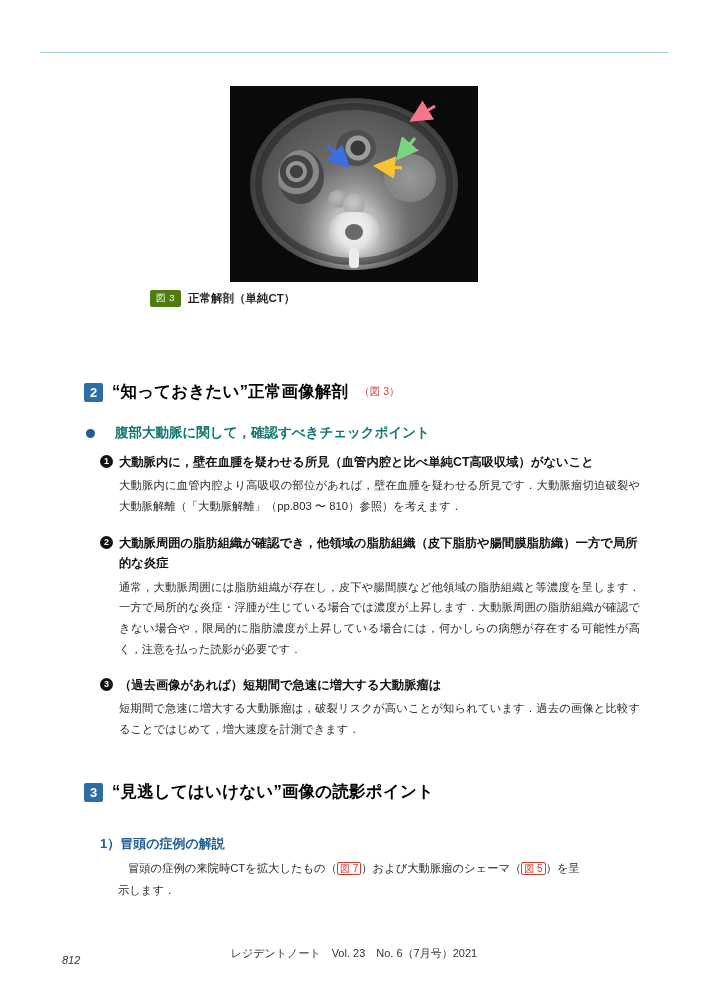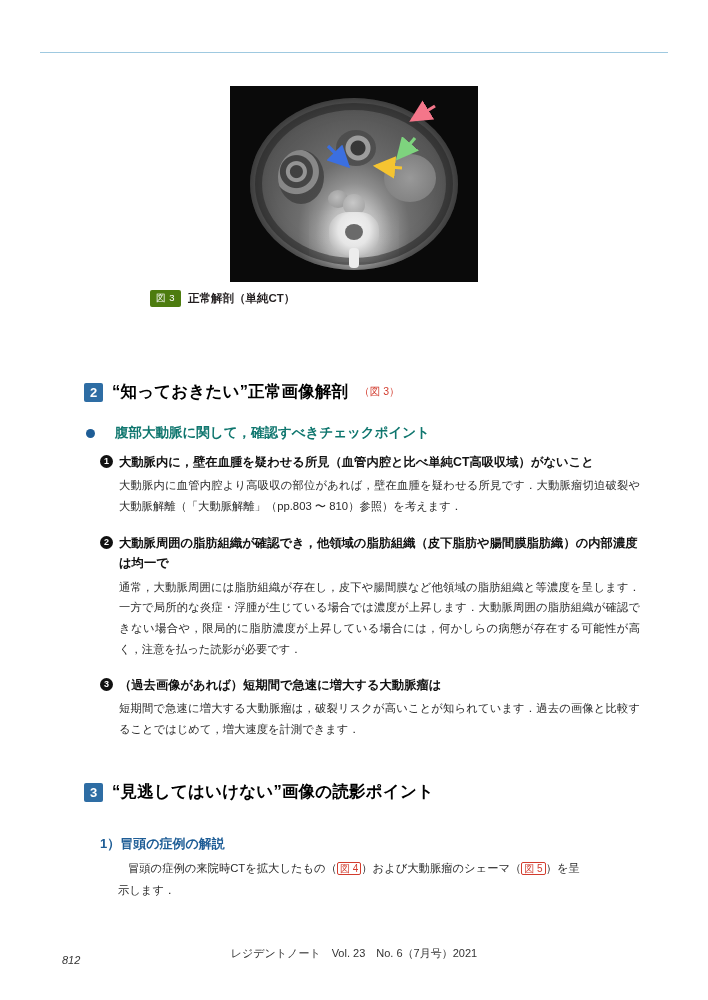--- a/index.html
+++ b/index.html
@@ -383,42 +383,42 @@
     <div class="item-title">
       <span class="circ-num">1</span>
       <span>大動脈内に，壁在血腫を疑わせる所見（血管内腔と比べ単純CT高吸収域）がないこと</span>
     </div>
     <div class="item-body">大動脈内に血管内腔より高吸収の部位があれば，壁在血腫を疑わせる所見です．大動脈瘤切迫破裂や大動脈解離（「大動脈解離」（pp.803 〜 810）参照）を考えます．</div>
   </div>
 
   <div class="item" style="left:100px; top:533px;">
     <div class="item-title">
       <span class="circ-num">2</span>
-      <span>大動脈周囲の脂肪組織が確認でき，他領域の脂肪組織（皮下脂肪や腸間膜脂肪織）の内部濃度は均一で</span>
+      <span>大動脈周囲の脂肪組織が確認でき，他領域の脂肪組織（皮下脂肪や腸間膜脂肪織）一方で局所的な炎症</span>
     </div>
     <div class="item-body">通常，大動脈周囲には脂肪組織が存在し，皮下や腸間膜など他領域の脂肪組織と等濃度を呈します．一方で局所的な炎症・浮腫が生じている場合では濃度が上昇します．大動脈周囲の脂肪組織が確認できない場合や，限局的に脂肪濃度が上昇している場合には，何かしらの病態が存在する可能性が高く，注意を払った読影が必要です．</div>
   </div>
 
   <div class="item" style="left:100px; top:675px;">
     <div class="item-title">
       <span class="circ-num">3</span>
       <span>（過去画像があれば）短期間で急速に増大する大動脈瘤は</span>
     </div>
     <div class="item-body">短期間で急速に増大する大動脈瘤は，破裂リスクが高いことが知られています．過去の画像と比較することではじめて，増大速度を計測できます．</div>
   </div>
 
   <div class="sec-head" style="left:84px; top:781px;">
     <span class="sec-num">3</span>
     <span class="sec-title">“見逃してはいけない”画像の読影ポイント</span>
   </div>
 
   <div class="sub2-head" style="left:100px; top:835px;">1）冒頭の症例の解説</div>
 
   <div class="para" style="left:128px; top:857px; width:500px;">
-    <span>冒頭の症例の来院時CTを拡大したもの（</span><span class="ref-box">図 4</span><span>）および大動脈瘤のシェーマ（</span><span class="ref-box">図 5</span><span>）を呈</span><br>
+    <span>冒頭の症例の来院時CTを拡大したもの（</span><span class="ref-box">図 7</span><span>）および大動脈瘤のシェーマ（</span><span class="ref-box">図 5</span><span>）を呈</span><br>
     <span style="margin-left:-10px; display:inline-block;">示します．</span>
   </div>
 
   <div class="footer">
     <div class="folio">812</div>
     <div class="footer-center">レジデントノート　Vol. 23　No. 6（7月号）2021</div>
   </div>
 
 </div>
 

